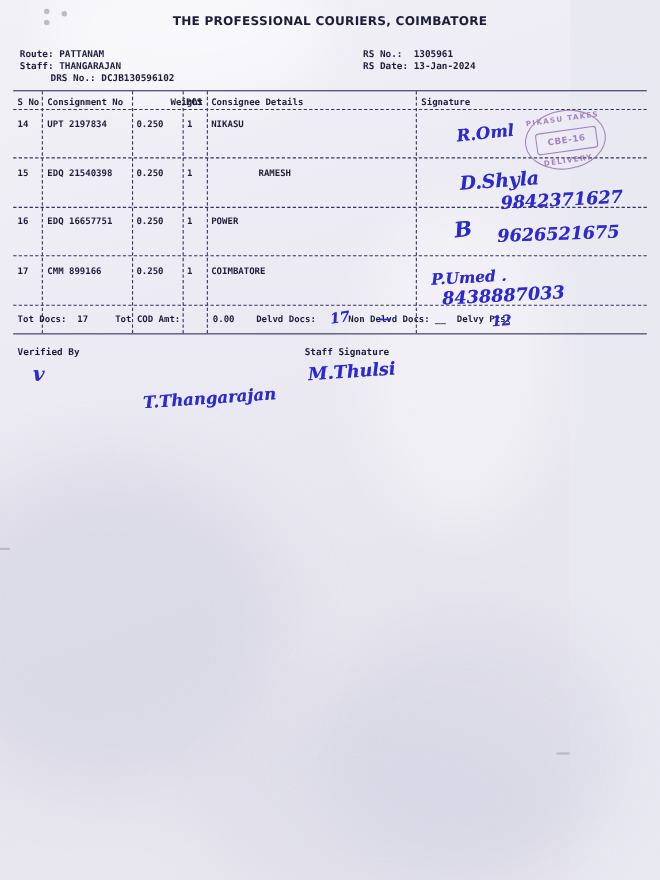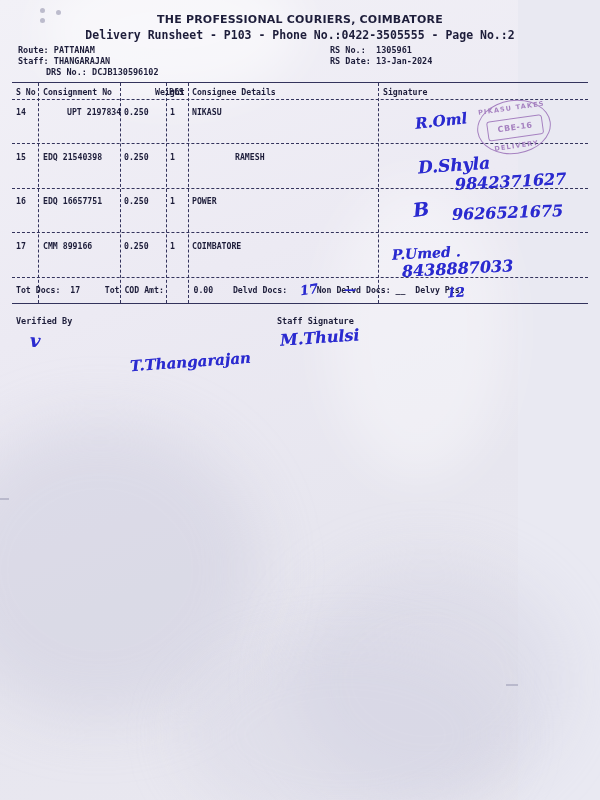--- a/index.html
+++ b/index.html
@@ -219,21 +219,20 @@
 
   <div class="punch p1"></div>
   <div class="punch p2"></div>
   <div class="punch p3"></div>
   <div class="edge-mark e1"></div>
   <div class="edge-mark e2"></div>
 
   <div class="doc">
 
     <div class="title">THE PROFESSIONAL COURIERS, COIMBATORE</div>
-    <div class="subtitle">Delivery Runsheet - P103 - Phone No.:0422-3505555 - Page No.:2</div>
 
     <div class="meta meta-left-1">Route: PATTANAM</div>
     <div class="meta meta-left-2">Staff: THANGARAJAN</div>
     <div class="meta meta-left-3">DRS No.: DCJB130596102</div>
     <div class="meta meta-right-1">RS No.:  1305961</div>
     <div class="meta meta-right-2">RS Date: 13-Jan-2024</div>
 
     <div class="rule solid r-top"></div>
     <div class="rule r-head"></div>
     <div class="rule r-row1"></div>
@@ -249,21 +248,21 @@
     <div class="vline v5"></div>
 
     <div class="cell hdr" style="left:16px;">S No</div>
     <div class="cell hdr" style="left:43px;">Consignment No</div>
     <div class="cell hdr" style="left:142px;margin-left:13px;">Weight</div>
     <div class="cell hdr" style="left:169px;">PCS</div>
     <div class="cell hdr" style="left:192px;">Consignee Details</div>
     <div class="cell hdr" style="left:383px;">Signature</div>
 
     <div class="cell" style="left:16px;  top:107px;">14</div>
-    <div class="cell" style="left:43px;  top:107px;margin-left:24px;">UPT 2197834</div>
+    <div class="cell" style="left:43px;  top:107px;">UPT 2197834</div>
     <div class="cell" style="left:124px; top:107px;">0.250</div>
     <div class="cell" style="left:170px; top:107px;">1</div>
     <div class="cell" style="left:192px; top:107px;">NIKASU</div>
 
     <div class="cell" style="left:16px;  top:152px;">15</div>
     <div class="cell" style="left:43px;  top:152px;">EDQ 21540398</div>
     <div class="cell" style="left:124px; top:152px;">0.250</div>
     <div class="cell" style="left:170px; top:152px;">1</div>
     <div class="cell" style="left:192px; top:152px;padding-left:43px;">RAMESH</div>
 

